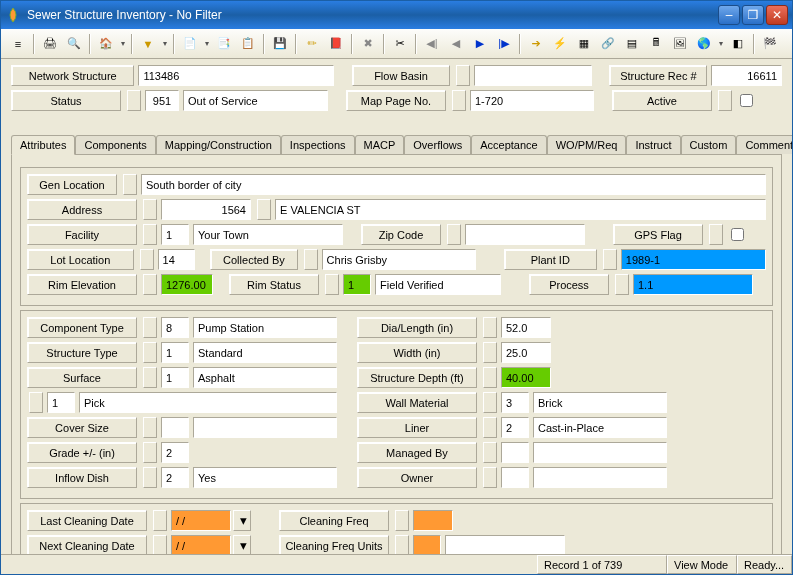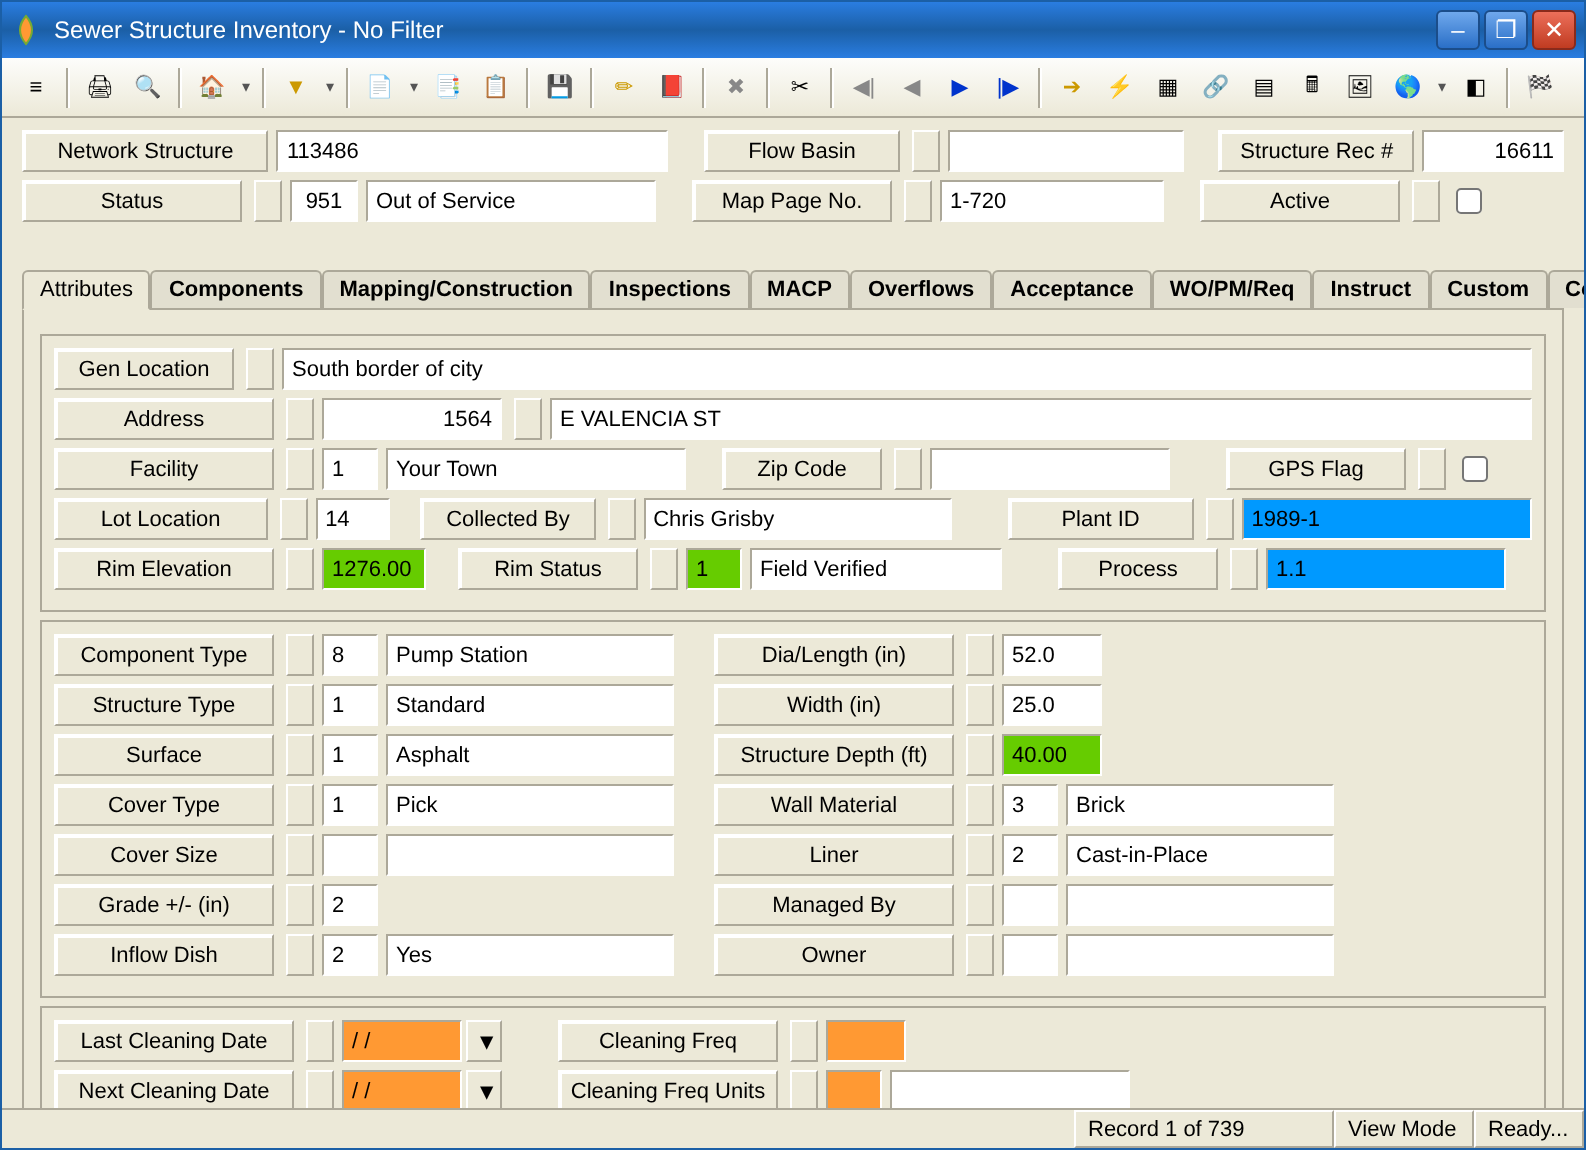--- a/index.html
+++ b/index.html
@@ -57,21 +57,21 @@
   }
   .chk { width:13px; height:13px; }
   
   .tabs { margin-top:2px; }
   .tabstrip { display:flex; border-bottom:1px solid #aca899;margin-top:24px; }
   .tab {
     padding:3px 8px; border:1px solid #aca899; border-bottom:none; background:#ece9d8;
     margin-right:0; cursor:pointer; border-radius:3px 3px 0 0; position:relative;
   }
   .tab.active { background:#ece9d8; border-bottom:1px solid #ece9d8; margin-bottom:-1px; z-index:2; }
-  .tab:not(.active) { background:#e2dfd0;font-weight:bold; }
+  .tab:not(.active) { background:#e2dfd0; }
   .tabbody {
     border:1px solid #aca899; border-top:none; padding:8px 8px 4px 8px; background:#ece9d8;
   }
   
   .group { border:1px solid #aca899; padding:6px; margin:4px 0; background:#ece9d8; }
   .green { background:#66cc00 !important; color:#000; }
   .blue  { background:#0099ff !important; color:#000; }
   .orange{ background:#ff9933 !important; }
   
   .statusbar {
@@ -171,21 +171,21 @@
       <button class="smallbtn"></button>
       <div class="sunken" style="width:34px;justify-content:flex-end">
           <span class="val" style="text-align:center">951</span>
         </div>
       <div class="sunken" style="width:145px">
           <span class="val">Out of Service</span>
         </div>
       <div style="width:10px"></div>
       <div class="lbl" style="width:100px">Map Page No.</div>
       <button class="smallbtn"></button>
-      <div class="sunken" style="width:112px">
+      <div class="sunken" style="width:124px">
           <span class="val">1-720</span>
         </div>
       <div style="width:10px"></div>
       <div class="lbl" style="width:100px">Active</div>
       <button class="smallbtn"></button>
       <input type="checkbox" class="chk" style="">
     </div>
 
     <div class="tabs">
       <div class="tabstrip">
@@ -312,21 +312,20 @@
                 <div class="lbl" style="width:110px">Surface</div>
                 <button class="smallbtn"></button>
                 <div class="sunken" style="width:28px;justify-content:flex-end">
                   <span class="val">1</span>
                 </div>
                 <div class="sunken" style="flex:1">
                   <span class="val">Asphalt</span>
                 </div>
               </div>
             <div class="row">
-                <div class="lbl" style="width:110px">Cover Type</div>
                 <button class="smallbtn"></button>
                 <div class="sunken" style="width:28px;justify-content:flex-end">
                   <span class="val">1</span>
                 </div>
                 <div class="sunken" style="flex:1">
                   <span class="val">Pick</span>
                 </div>
               </div>
             <div class="row">
                 <div class="lbl" style="width:110px">Cover Size</div>

